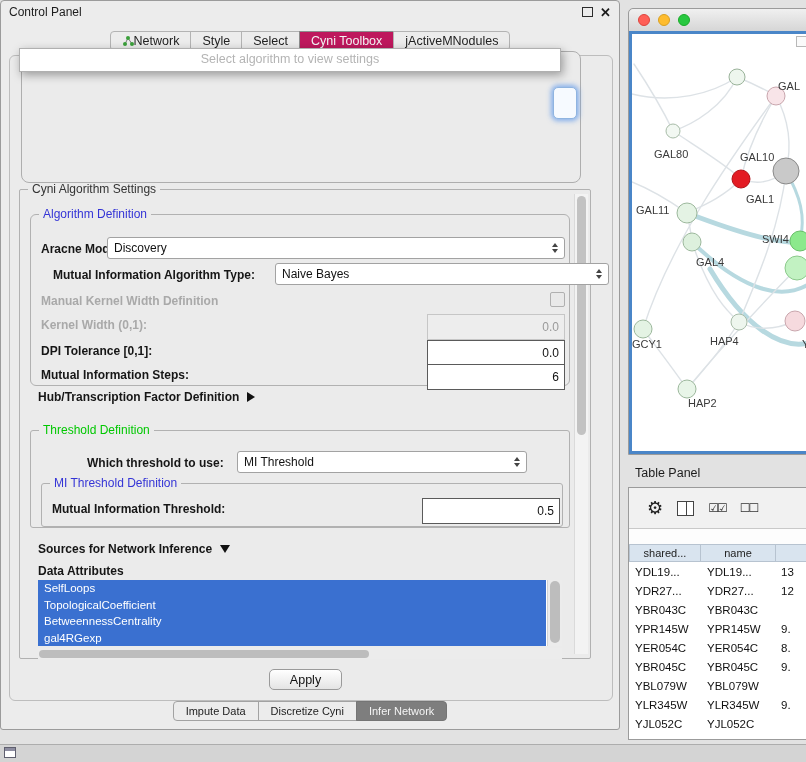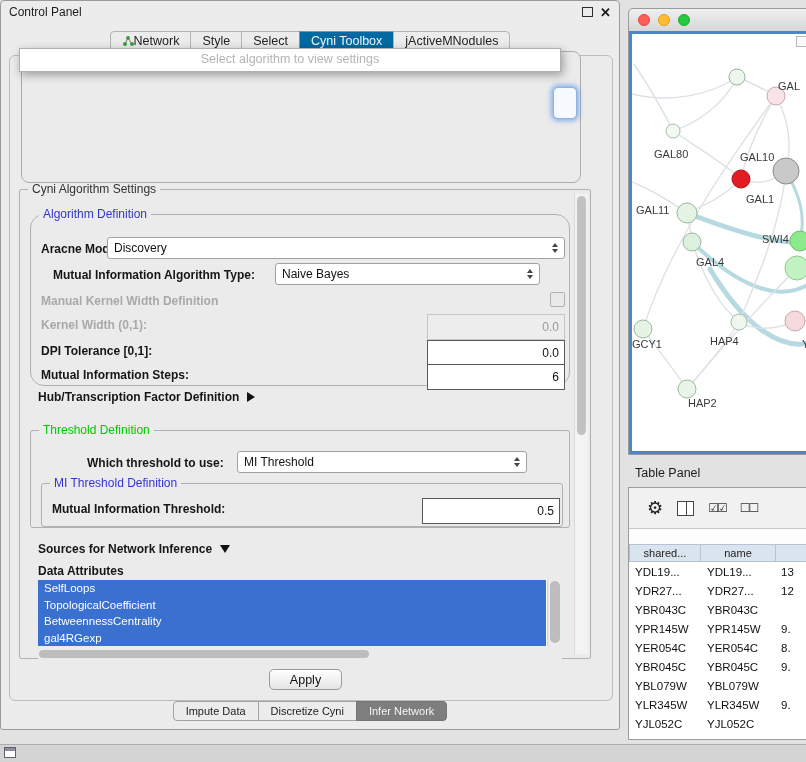--- a/index.html
+++ b/index.html
@@ -13,41 +13,41 @@
   .cp-title{font-size:12px;color:#1c1c1c;}
   .cp-btns{margin-left:auto;display:flex;align-items:center;gap:7px;}
   .float-btn{width:9px;height:8px;border:1.6px solid #2c2c2c;display:inline-block;}
   .close-btn{font-size:13px;font-weight:bold;color:#1a1a1a;line-height:1;}
 
   .seg{display:flex;}
   .top-tabs{position:absolute;left:0;top:30px;right:0;justify-content:center;}
   .tab{border:1px solid #b3b3b3;margin-left:-1px;padding:2px 11px;font-size:12.5px;color:#222;background:#ececec;display:flex;align-items:center;white-space:nowrap;}
   .tab:first-child{border-radius:4px 0 0 4px;margin-left:0;}
   .tab:last-child{border-radius:0 4px 4px 0;}
-  .tab.selected{background:#0369a1;color:#f4f4f4;border-color:#8d8d8d;}
+  .tab.selected{background:#be185d;color:#f4f4f4;border-color:#8d8d8d;}
 
   .content-frame{position:absolute;left:8px;top:54px;width:602px;height:644px;border:1px solid #bdbdbd;border-radius:6px;background:#ebebeb;}
   .selection-frame{position:absolute;left:20px;top:50px;width:558px;height:130px;border:1px solid #aeaeae;border-radius:8px;background:#ebebeb;z-index:2;}
   .mini-combo-focus{position:absolute;left:552px;top:86px;width:22px;height:30px;border:1px solid #8fb4e0;border-radius:5px;background:#f6faff;box-shadow:0 0 5px 2px rgba(90,150,235,.7);z-index:3;}
 
   .dropdown-popup{position:absolute;left:18px;top:47px;width:540px;background:#ffffff;border:1px solid #b0b0b0;box-shadow:2px 3px 10px rgba(0,0,0,.35);z-index:50;padding:2px 0 3px 0;}
   .dd-placeholder{text-align:center;color:#b4b4b4;font-size:12.5px;height:17px;line-height:17px;}
   .dd-item{font-size:12.5px;height:16.5px;line-height:16.5px;padding:0 6px;color:#000;white-space:nowrap;}
   .dd-item.sel{font-weight:bold;}
 
   .groupbox{position:absolute;border:1px solid #b1b1b1;border-radius:3px;box-sizing:border-box;}
   .gb-title{position:absolute;top:-8px;left:8px;background:#ebebeb;padding:0 4px;font-size:12px;color:#333;white-space:nowrap;}
   .gb-title.blue{color:#3434d6;}
   .gb-title.green{color:#00c800;}
 
   .settings{left:18px;top:188px;width:572px;height:470px;border-radius:2px;}
   .vscroll{position:absolute;right:2px;top:4px;bottom:4px;width:13px;background:#f3f3f3;border-left:1px solid #dadada;}
   .vthumb{position:absolute;left:2px;width:9px;top:2px;height:52%;border-radius:5px;background:#c2c2c2;}
 
-  .algdef{left:10px;top:24px;width:540px;height:172px;border-radius:14px;}
+  .algdef{left:10px;top:24px;width:540px;height:172px;border-radius:6px;}
   .lbl{position:absolute;font-size:12px;font-weight:bold;color:#161616;white-space:nowrap;}
   .lbl.disabled{color:#a9a9a9;}
   .combo{position:absolute;background:#fff;border:1px solid #a2a2a2;border-radius:3px;font-size:12px;color:#111;display:flex;align-items:center;padding:0 6px;box-sizing:border-box;}
   .combo-arrows{margin-left:auto;display:flex;flex-direction:column;gap:2px;align-items:center;}
   .combo-arrows i{display:block;width:0;height:0;border-left:3.5px solid transparent;border-right:3.5px solid transparent;}
   .combo-arrows i.up{border-bottom:4px solid #444;}
   .combo-arrows i.down{border-top:4px solid #444;}
   .tfield{position:absolute;background:#fff;border:1px solid #5a5a5a;font-size:12px;color:#111;display:flex;align-items:center;justify-content:flex-end;padding:12px 5px;box-sizing:border-box;}
   .tfield.disabled{background:#ededed;border:1px solid #c6c6c6;color:#9a9a9a;}
   .checkbox{position:absolute;width:13px;height:13px;border:1px solid #b0b0b0;background:#e9e9e9;border-radius:2px;}
@@ -170,21 +170,21 @@
       <span class="lbl" style="left:10px;top:27px;">Aracne Mode:</span>
       <div class="combo" style="left:76px;top:22px;width:458px;height:22px;">
         <span>Discovery</span>
         <span class="combo-arrows">
             <i class="up"></i>
             <i class="down"></i>
           </span>
       </div>
 
       <span class="lbl" style="left:22px;top:53px;">Mutual Information Algorithm Type:</span>
-      <div class="combo" style="left:244px;top:48px;width:265px;height:22px;">
+      <div class="combo" style="left:244px;top:48px;width:334px;height:22px;">
         <span>Naive Bayes</span>
         <span class="combo-arrows">
             <i class="up"></i>
             <i class="down"></i>
           </span>
       </div>
 
       <span class="lbl disabled" style="left:10px;top:79px;">Manual Kernel Width Definition</span>
       <span class="checkbox" style="left:519px;top:77px;"></span>
 

